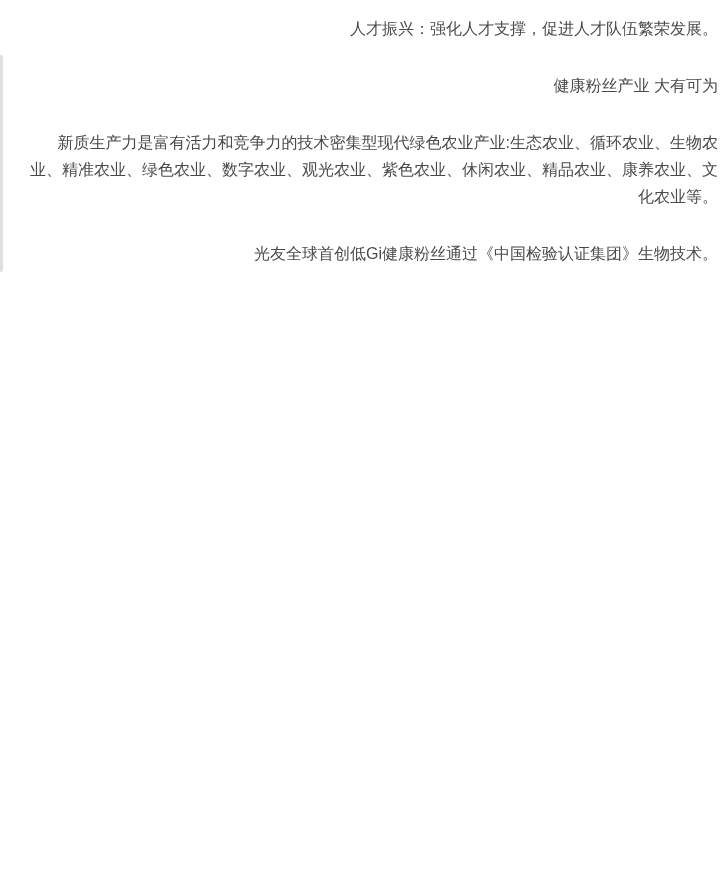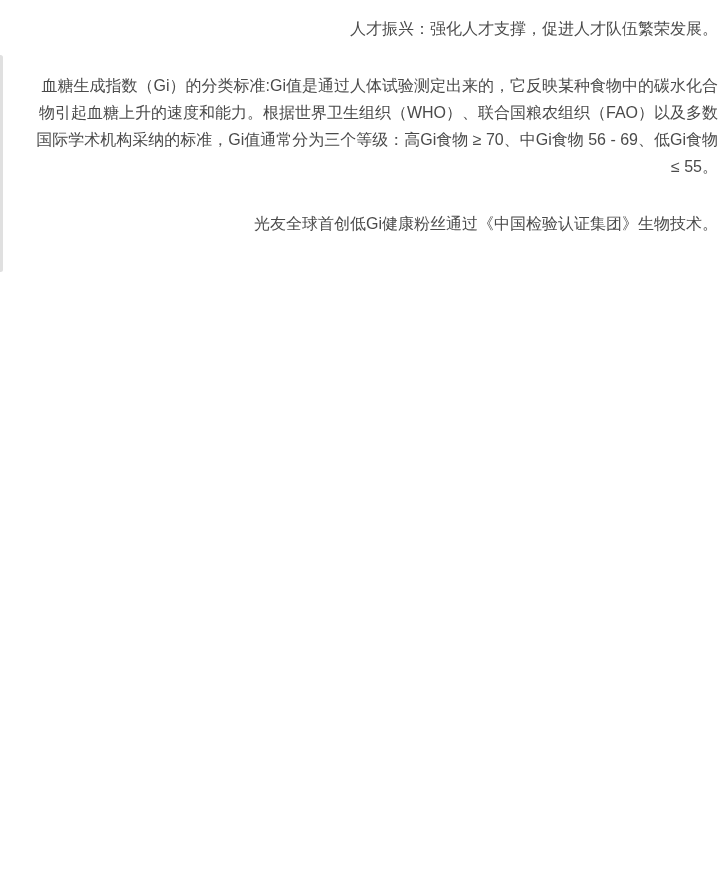--- a/index.html
+++ b/index.html
@@ -45,20 +45,21 @@
 <body style="background: rgb(255, 255, 255);">
 
 <div class="left-edge-sliver" style="background: rgb(224, 224, 224);"></div>
 
 <main class="article" style="color: rgb(74, 74, 74);">
   <p>人才振兴：强化人才支撑，促进人才队伍繁荣发展。</p>
 
 
 
 
+  <p>健康粉丝产业 大有可为</p>
 
 
+  <p>新质生产力是富有活力和竞争力的技术密集型现代绿色农业产业:生态农业、循环农业、生物农业、精准农业、绿色农业、数字农业、观光农业、紫色农业、休闲农业、精品农业、康养农业、文化农业等。</p>
 
 
-  <p>血糖生成指数（Gi）的分类标准:Gi值是通过人体试验测定出来的，它反映某种食物中的碳水化合物引起血糖上升的速度和能力。根据世界卫生组织（WHO）、联合国粮农组织（FAO）以及多数国际学术机构采纳的标准，Gi值通常分为三个等级：高Gi食物 ≥ 70、中Gi食物 56 - 69、低Gi食物 ≤ 55。</p>
 
   <p>光友全球首创低Gi健康粉丝通过《中国检验认证集团》生物技术。</p>
 </main>
 
 </body></html>

